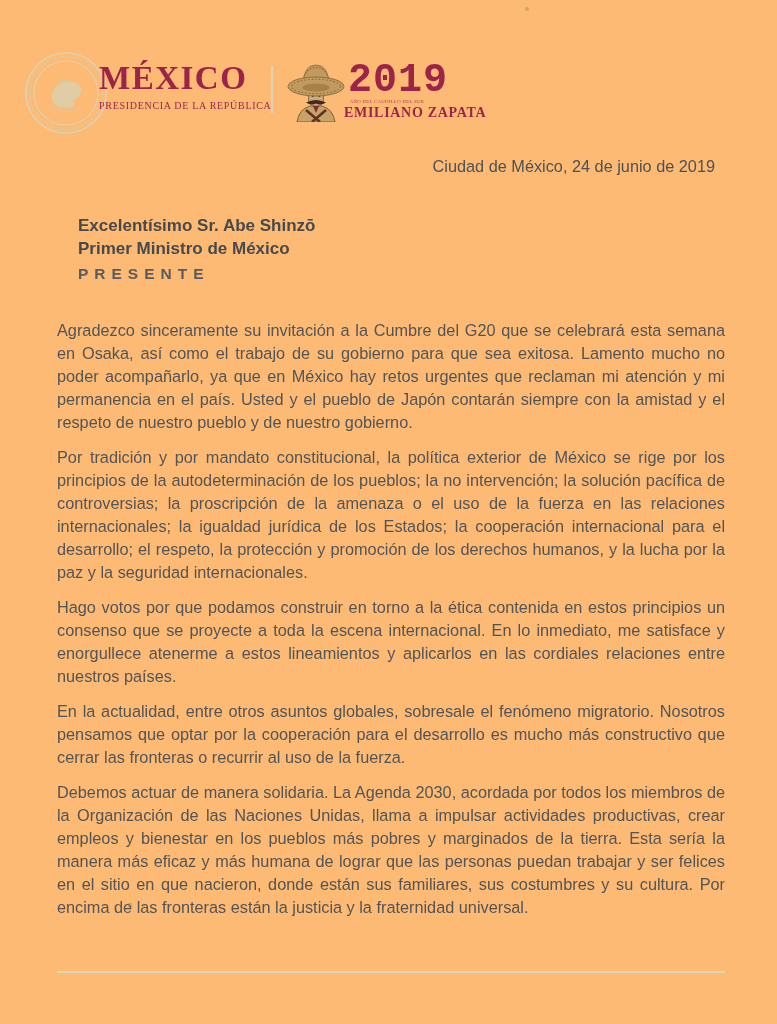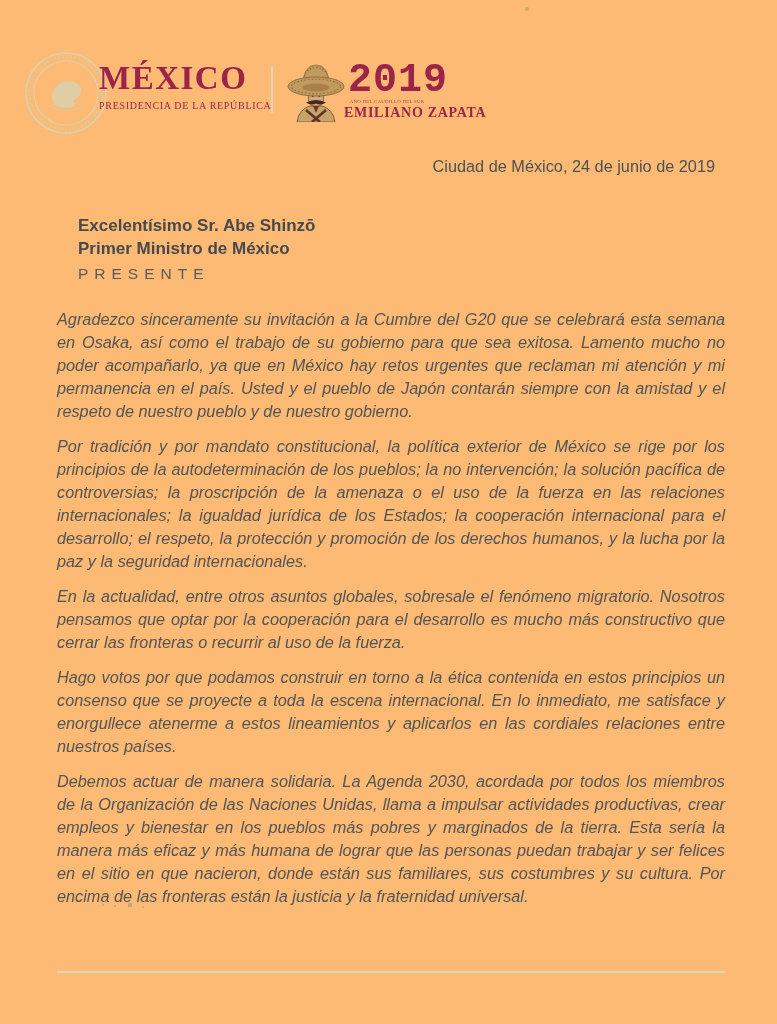--- a/index.html
+++ b/index.html
@@ -25,22 +25,22 @@
     font-family:Liberation Mono, monospace;font-weight:bold;
     font-size:40px;line-height:1;letter-spacing:1px;color:#9d2449;white-space:nowrap;
   }
   .year-sub{position:absolute;left:344px;top:99px;width:86px;text-align:center;color:#9d2449;font-family:"Liberation Serif", serif;}
   .year-tagline{font-size:4.8px;letter-spacing:.3px;opacity:.85;white-space:nowrap;}
   .year-name{font-size:14px;font-weight:bold;letter-spacing:.7px;margin-top:1px;white-space:nowrap;}
   
   .date-line{position:absolute;right:62px;top:157px;font-size:16.3px;color:#4e5154;white-space:nowrap;}
   .recipient{position:absolute;left:57px;top:214px;color:#47494c;line-height:23px;margin-left:21px;}
   .recipient-name,.recipient-title{font-size:17px;font-weight:bold;white-space:nowrap;}
-  .recipient-presente{font-size:15.5px;font-weight:400;letter-spacing:6px;color:#595b5e;margin-top:2px;white-space:nowrap;}
-  .letter-body{position:absolute;left:57px;top:308px;width:668px;font-style:italic;}
+  .recipient-presente{font-size:15.5px;font-weight:700;letter-spacing:6px;color:#595b5e;margin-top:2px;white-space:nowrap;}
+  .letter-body{position:absolute;left:57px;top:319px;width:668px;}
   .letter-body p{
     margin:0 0 12px 0;
     font-size:16.3px;line-height:23px;
     text-align:justify;color:#525456;
   }
   
   .footer-rule{position:absolute;left:57px;top:971px;width:668px;height:2px;background:#dcd5b8;}
   .speck{position:absolute;left:525px;top:7px;width:4px;height:4px;border-radius:50%;background:#9b9b55;opacity:.55;}
   .scan-marks{position:absolute;left:102px;top:904px;width:2px;height:2px;background:#8d8d8d;
     box-shadow:12px 1px 0 #8d8d8d,27px 0 0 1px #7f7f7f,40px 2px 0 #9a9a9a;opacity:.4;}
@@ -108,22 +108,22 @@
 
   <div class="recipient">
     <div class="recipient-name">Excelentísimo Sr. Abe Shinzō</div>
     <div class="recipient-title">Primer Ministro de México</div>
     <div class="recipient-presente">PRESENTE</div>
   </div>
 
   <div class="letter-body">
     <p>Agradezco sinceramente su invitación a la Cumbre del G20 que se celebrará esta semana en Osaka, así como el trabajo de su gobierno para que sea exitosa. Lamento mucho no poder acompañarlo, ya que en México hay retos urgentes que reclaman mi atención y mi permanencia en el país. Usted y el pueblo de Japón contarán siempre con la amistad y el respeto de nuestro pueblo y de nuestro gobierno.</p>
     <p>Por tradición y por mandato constitucional, la política exterior de México se rige por los principios de la autodeterminación de los pueblos; la no intervención; la solución pacífica de controversias; la proscripción de la amenaza o el uso de la fuerza en las relaciones internacionales; la igualdad jurídica de los Estados; la cooperación internacional para el desarrollo; el respeto, la protección y promoción de los derechos humanos, y la lucha por la paz y la seguridad internacionales.</p>
+    <p>Hago votos por que podamos construir en torno a la ética contenida en estos principios un consenso que se proyecte a toda la escena internacional. En lo inmediato, me satisface y enorgullece atenerme a estos lineamientos y aplicarlos en las cordiales relaciones entre nuestros países.</p>
     <p>En la actualidad, entre otros asuntos globales, sobresale el fenómeno migratorio. Nosotros pensamos que optar por la cooperación para el desarrollo es mucho más constructivo que cerrar las fronteras o recurrir al uso de la fuerza.</p>
-    <p>Hago votos por que podamos construir en torno a la ética contenida en estos principios un consenso que se proyecte a toda la escena internacional. En lo inmediato, me satisface y enorgullece atenerme a estos lineamientos y aplicarlos en las cordiales relaciones entre nuestros países.</p>
     <p>Debemos actuar de manera solidaria. La Agenda 2030, acordada por todos los miembros de la Organización de las Naciones Unidas, llama a impulsar actividades productivas, crear empleos y bienestar en los pueblos más pobres y marginados de la tierra. Esta sería la manera más eficaz y más humana de lograr que las personas puedan trabajar y ser felices en el sitio en que nacieron, donde están sus familiares, sus costumbres y su cultura. Por encima de las fronteras están la justicia y la fraternidad universal.</p>
   </div>
 
   <div class="scan-marks"></div>
 
   <div class="footer-rule"></div>
 
 </div>
 
 </body></html>

